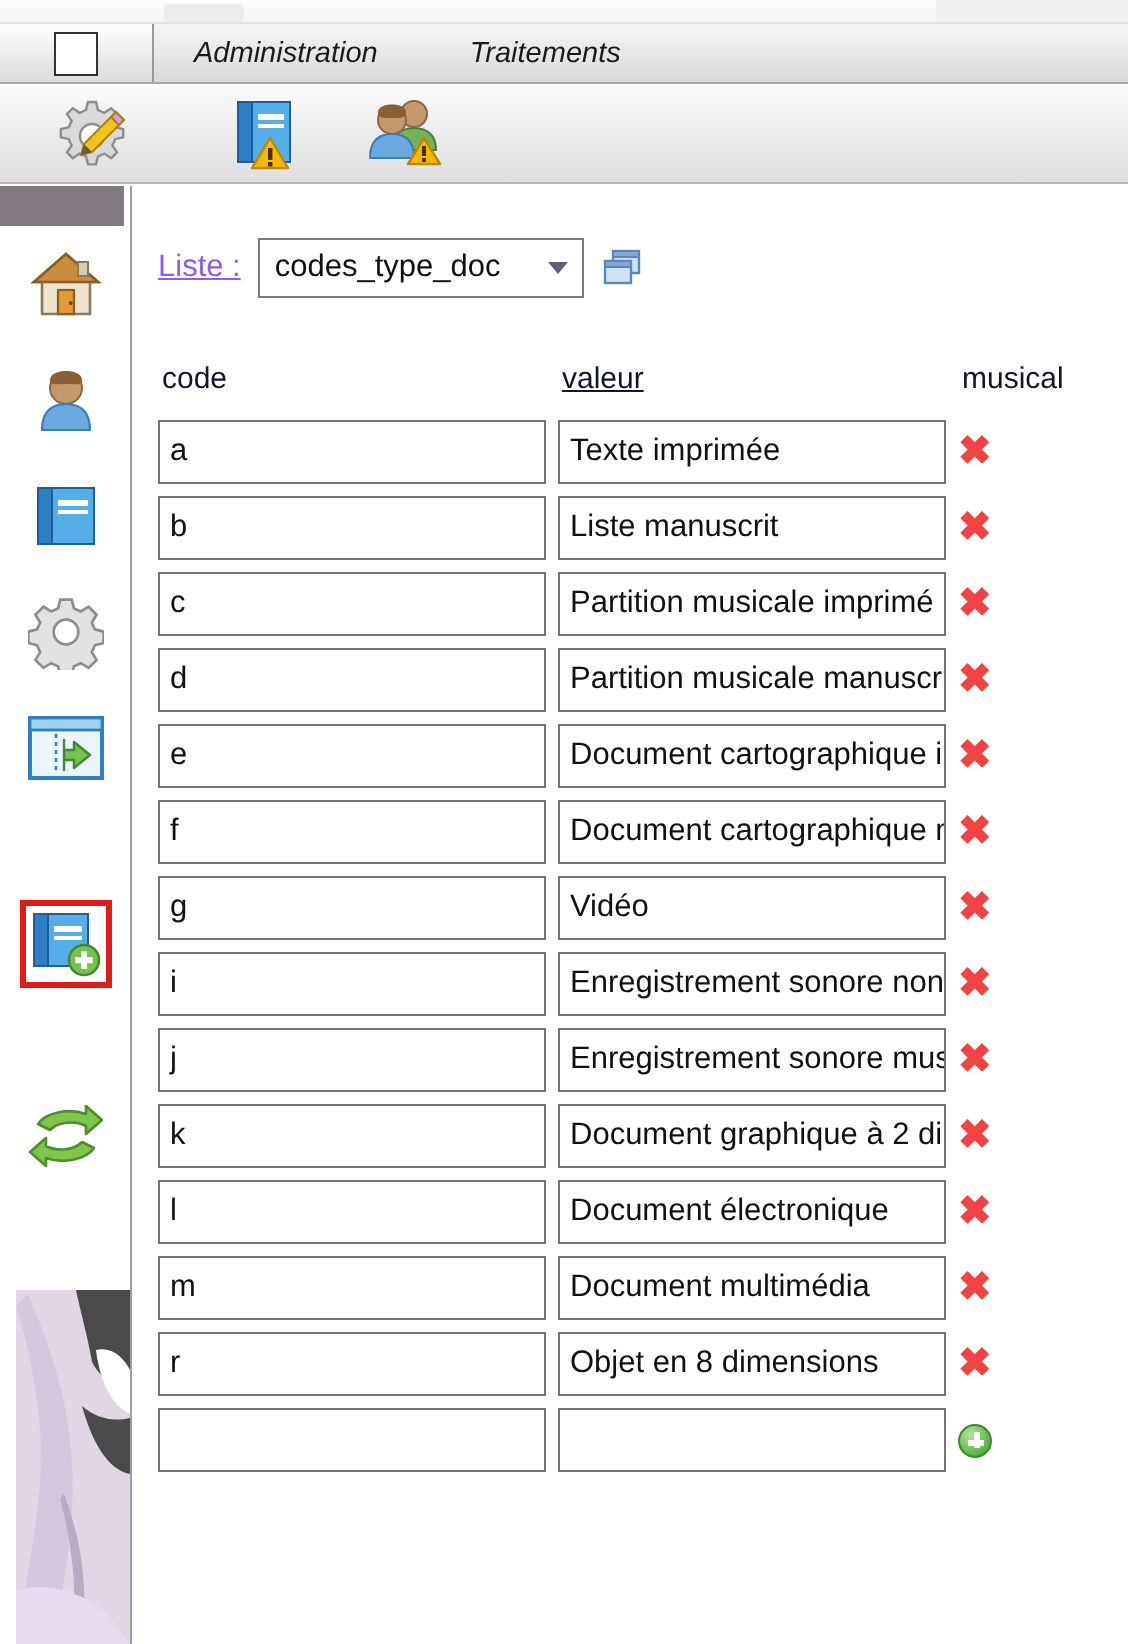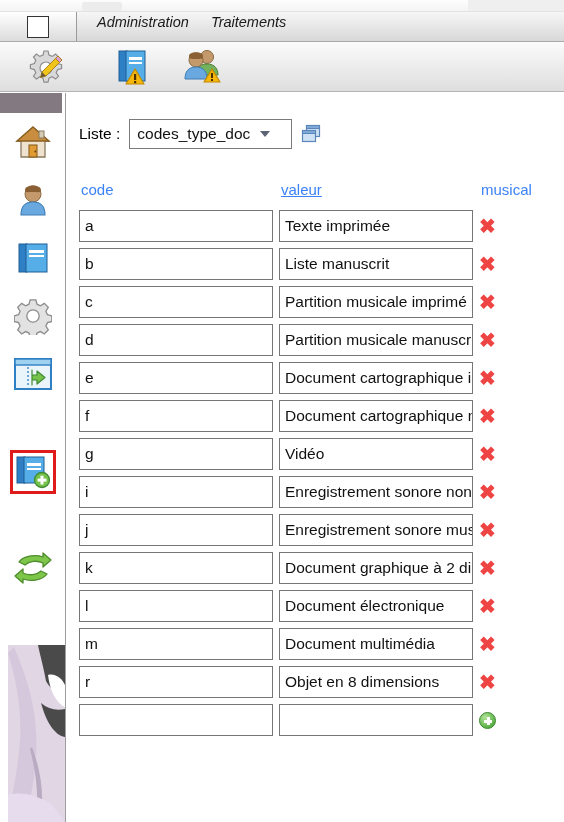--- a/index.html
+++ b/index.html
@@ -39,21 +39,21 @@
     display: flex; align-items: stretch;
   }
   .menu-corner {
     width: 77px; background: linear-gradient(#ffffff, #dcdcdc);
     border-right: 1px solid #9a9a9a;
     display: flex; align-items: center; justify-content: center;
   }
   .corner-box {
     width: 22px; height: 22px; background: #ffffff; border: 1px solid #333;
   }
-  .menu-items { display: flex; padding-left: 17px; gap: 16px; }
+  .menu-items { display: flex; align-items: center; padding-left: 17px; gap: 40px; }
   .menu-item {
     font-style: italic; font-size: 14.5px; color: #1a1a1a;
     font-family: "Liberation Sans", sans-serif;
     padding: 2px 3px; white-space: nowrap;
   }
 
   
   .toolbar {
     position: absolute; left: 0; top: 42px; width: 564px; height: 50px;
     background: linear-gradient(#fbfbfb, #dedede);
@@ -94,38 +94,38 @@
 
   
   .content {
     position: absolute; left: 67px; top: 93px; width: 497px; height: 729px;
     background: #ffffff;
   }
   .liste-row {
     display: flex; align-items: center; gap: 9px;
     padding: 26px 0 0 12px;
   }
-  .liste-label { font-size: 15.5px; color: #000000; }
+  .liste-label { font-size: 15.5px; color: #8b5cf6; text-decoration: underline; }
   .select-box {
     border: 1px solid #7a7a7a; background: #ffffff;
     height: 30px; min-width: 163px;
-    display: flex; align-items: center; 
+    display: flex; align-items: center; justify-content: space-between;
     padding: 0 7px 0 7px; font-size: 15.5px; color: #111;
   }
   .select-caret {
     width: 0; height: 0; margin-left: 10px;
     border-left: 5px solid transparent; border-right: 5px solid transparent;
     border-top: 6px solid #5a6475;
   }
   .copy-icon { width: 20px; height: 20px; position: relative; }
 
   
   table.grid { border-collapse: collapse; margin: 32px 0 0 12px; }
   table.grid th {
-    text-align: left; font-weight: normal; font-size: 15px; color: #3b82f6;
+    text-align: left; font-weight: normal; font-size: 15px; color: #0f172a;
     padding: 0 0 9px 2px;
   }
   th.c-code { width: 200px; }
   th.c-val  { width: 200px; padding-left: 8px; text-decoration: underline; }
   th.c-act  { width: 70px; padding-left: 8px; }
   table.grid td { padding: 3px 0; vertical-align: middle; }
   td.v { padding-left: 6px; }
   td.a { padding-left: 8px; }
   .cell-input {
     width: 194px; height: 32px; border: 1px solid #767676; background:#fff;

